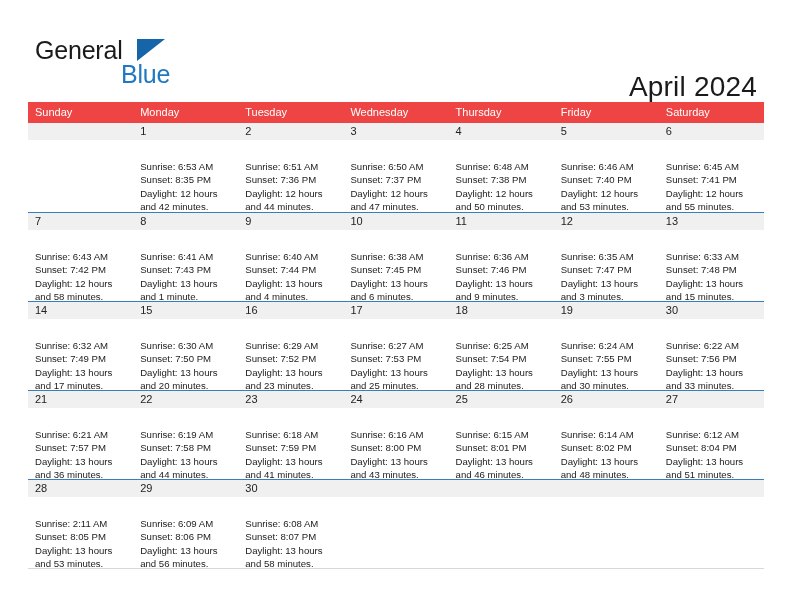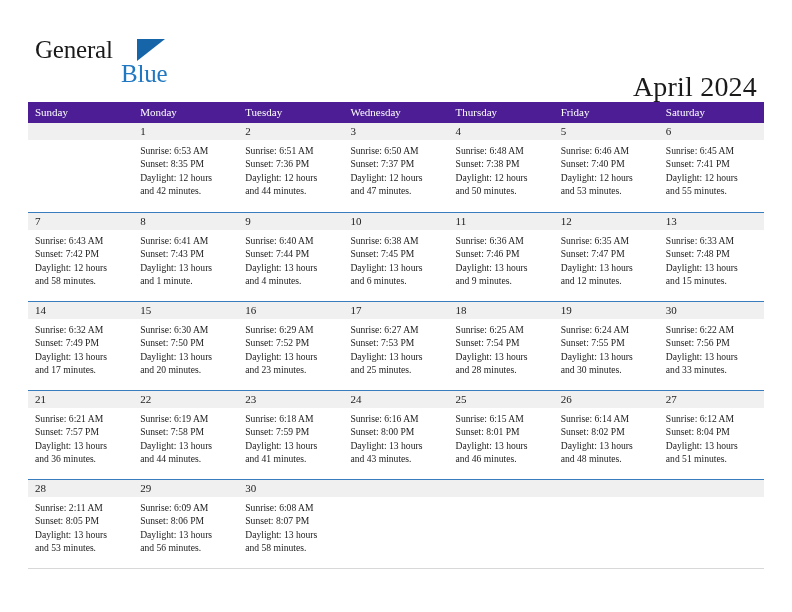--- a/index.html
+++ b/index.html
@@ -12,21 +12,20 @@
     height: 612px;
     font-family: "Liberation Sans", sans-serif;
     color: #000000;
     overflow: hidden;
   }
   .page {
     position: relative;
     width: 792px;
     height: 452px;
     box-sizing: border-box;
-    font-family: Liberation Serif, serif;
   }
 
   
   .header {
     position: absolute;
     left: 0;
     top: 0;
     width: 792px;
     height: 100px;
   }
@@ -92,21 +91,21 @@
 
   
   .calendar {
     position: absolute;
     left: 28px;
     top: 102px;
     width: 736px;
   }
   .dow-row {
     display: flex;
-    background: #4c1d95;
+    background: #ef4444;
     height: 21px;
   }
   .dow-cell {
     flex: 1 1 0;
     color: #ffffff;
     font-size: 11px;
     line-height: 21px;
     padding-left: 7px;
     box-sizing: border-box;
     white-space: nowrap;
@@ -132,21 +131,21 @@
     font-size: 11px;
     line-height: 17px;
     padding-left: 7px;
     box-sizing: border-box;
     color: #222222;
   }
   .day.empty .day-num-band {
     background: #f0f0f0;
   }
   .day-lines {
-    padding: 4px 6px 0 7px;
+    padding: 20px 6px 0 7px;
     font-size: 9.6px;
     line-height: 13.4px;
     color: #222222;
   }
   .day-lines div {
     white-space: nowrap;
   }
   .bottom-rule {
     border-top: 1px solid #d8d8d8;
     width: 736px;
@@ -288,21 +287,21 @@
               <div>Daylight: 13 hours</div>
               <div>and 9 minutes.</div>
             </div>
           </div>
           <div class="day">
             <div class="day-num-band">12</div>
             <div class="day-lines">
               <div>Sunrise: 6:35 AM</div>
               <div>Sunset: 7:47 PM</div>
               <div>Daylight: 13 hours</div>
-              <div>and 12 minutes.</div>
+              <div>and 3 minutes.</div>
             </div>
           </div>
           <div class="day">
             <div class="day-num-band">13</div>
             <div class="day-lines">
               <div>Sunrise: 6:33 AM</div>
               <div>Sunset: 7:48 PM</div>
               <div>Daylight: 13 hours</div>
               <div>and 15 minutes.</div>
             </div>

